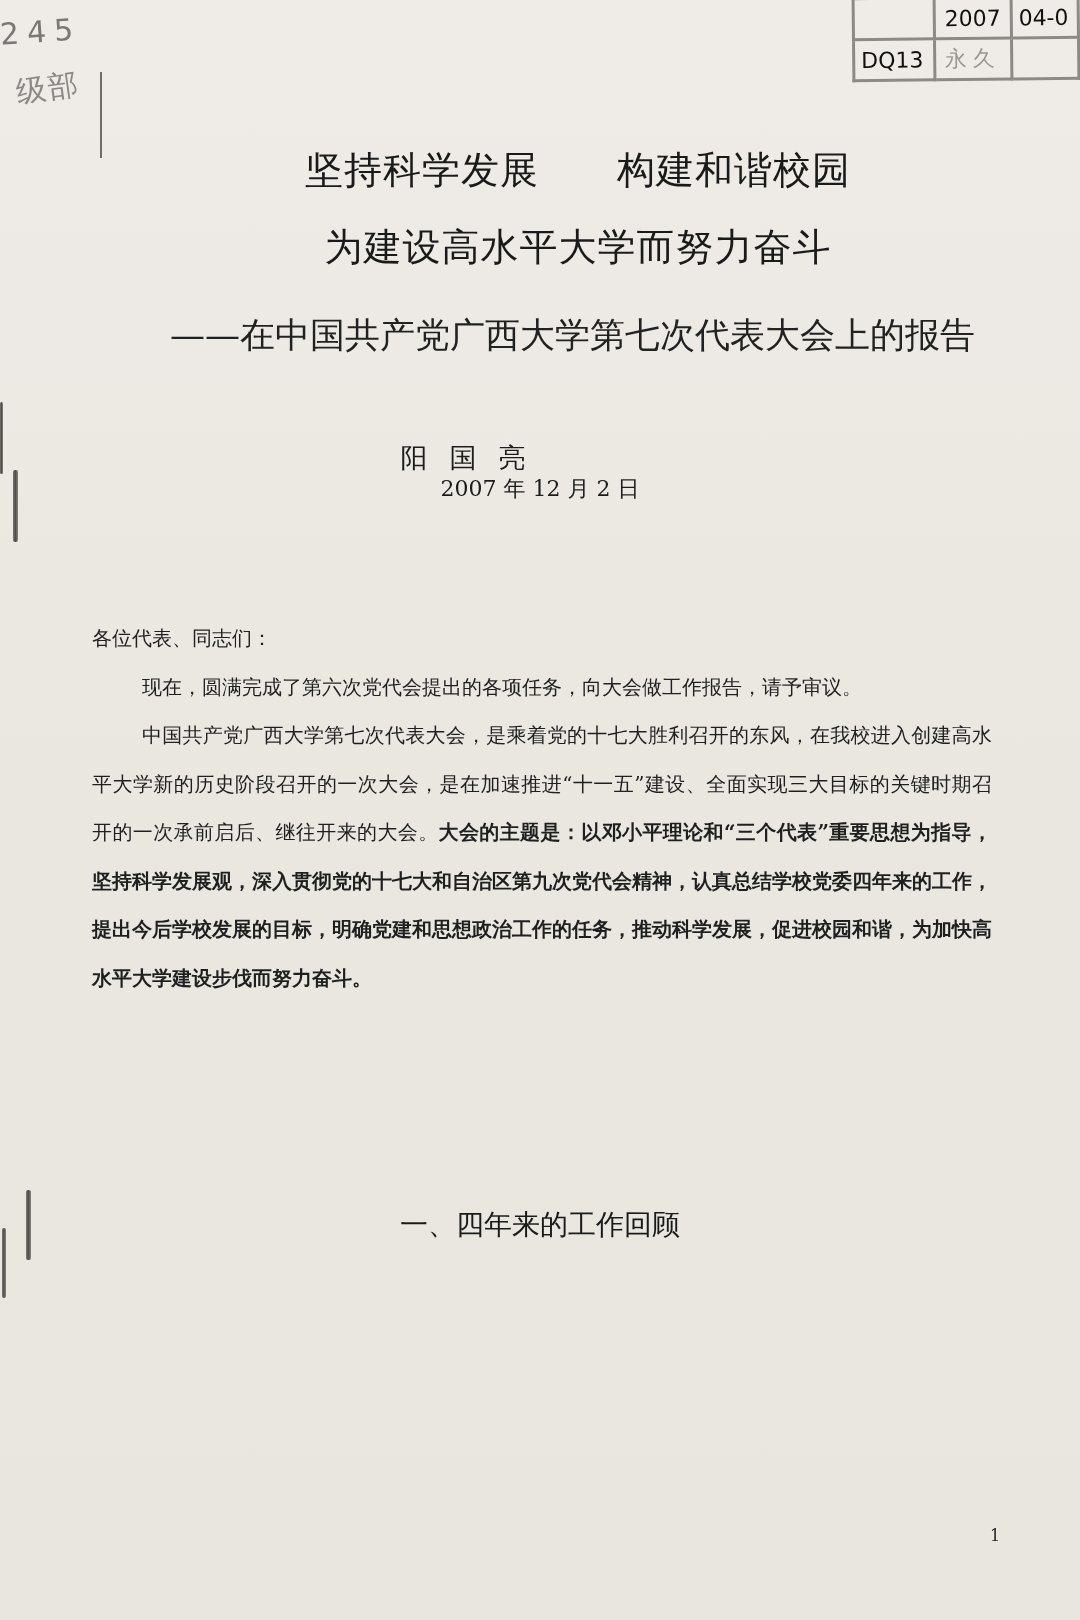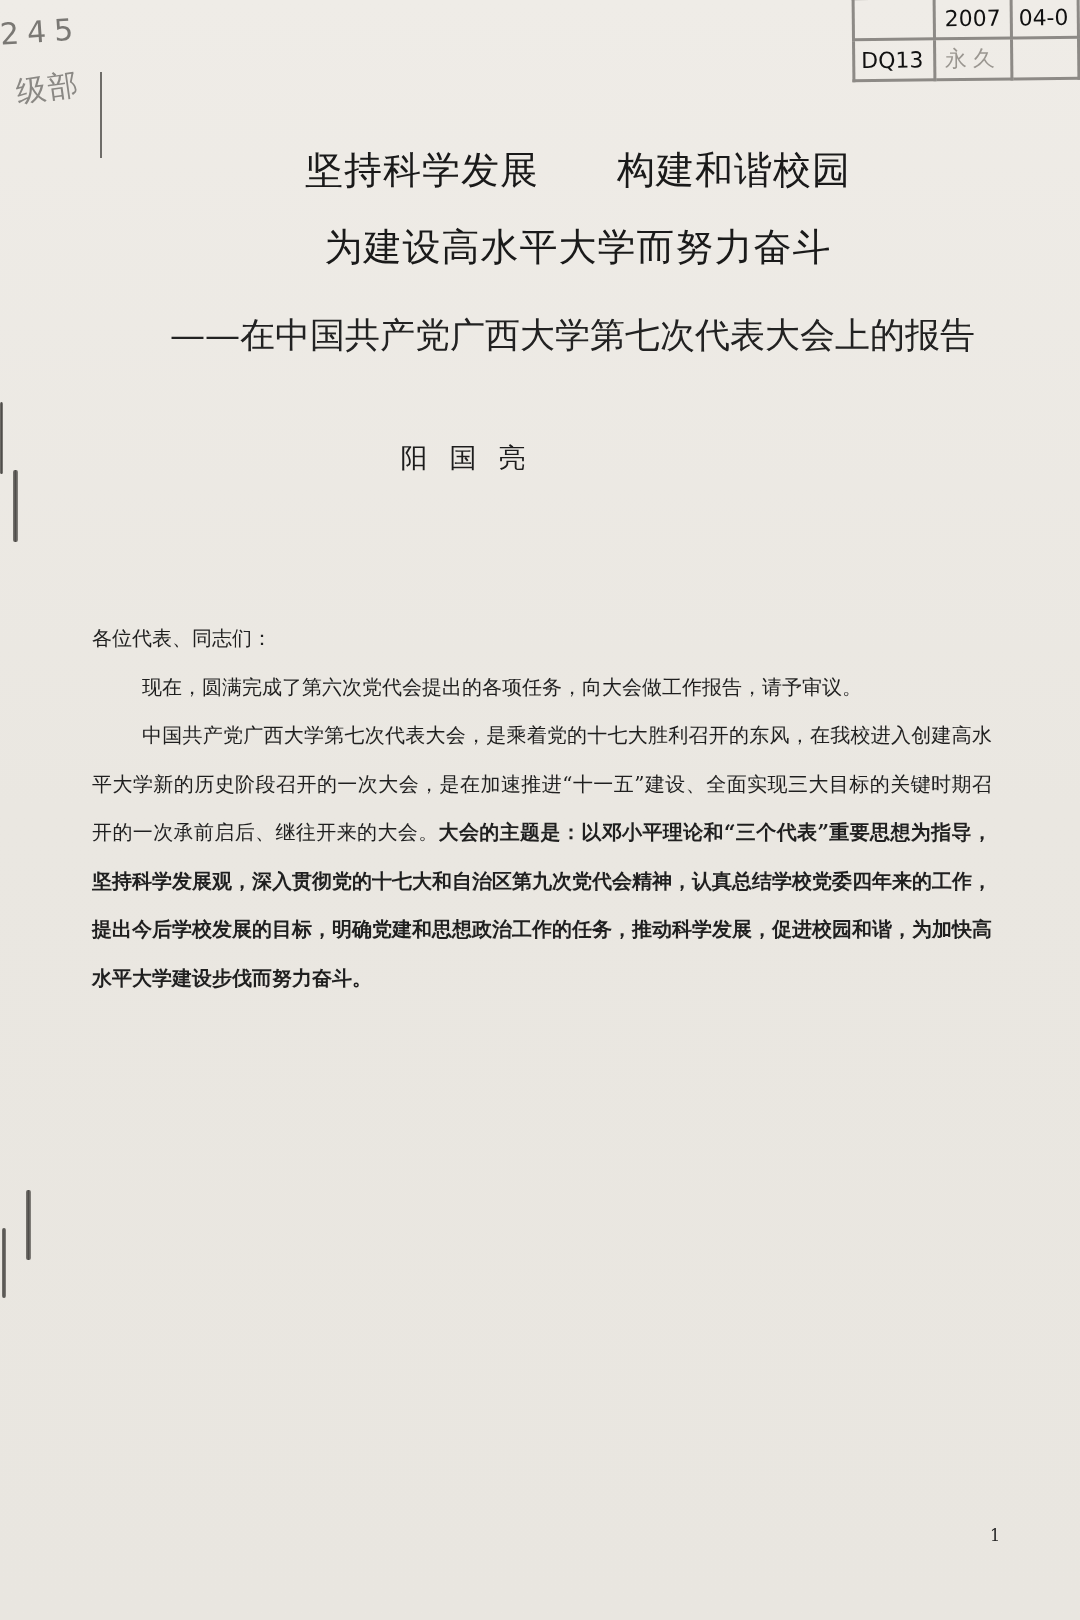--- a/index.html
+++ b/index.html
@@ -171,24 +171,26 @@
   <div class="staple" style="left:13px; top:470px; height:72px;"></div>
   <div class="staple" style="left:26px; top:1190px; height:70px;"></div>
   <div class="staple" style="left:2px; top:1228px; height:70px; width:4px;"></div>
 
   <div class="title" style="top:145px;">坚持科学发展　　构建和谐校园</div>
   <div class="title" style="top:222px;">为建设高水平大学而努力奋斗</div>
 
   <div class="subtitle">——在中国共产党广西大学第七次代表大会上的报告</div>
 
   <div class="author">阳国亮</div>
+  <div class="date">2007 年 12 月 2 日</div>
 
   <div class="body-text" style="top:614px;">
     <p>各位代表、同志们：</p>
     <p class="indent">现在，圆满完成了第六次党代会提出的各项任务，向大会做工作报告，请予审议。</p>
     <p class="indent"><span>中国共产党广西大学第七次代表大会，是乘着党的十七大胜利召开的东风，在我校进入创建高水平大学新的历史阶段召开的一次大会，是在加速推进“十一五”建设、全面实现三大目标的关键时期召开的一次承前启后、继往开来的大会。</span><span class="bold">大会的主题是：以邓小平理论和“三个代表”重要思想为指导，坚持科学发展观，深入贯彻党的十七大和自治区第九次党代会精神，认真总结学校党委四年来的工作，提出今后学校发展的目标，明确党建和思想政治工作的任务，推动科学发展，促进校园和谐，为加快高水平大学建设步伐而努力奋斗。</span></p>
   </div>
 
+  <div class="section-heading">一、四年来的工作回顾</div>
 
 
   <div class="page-number">1</div>
 
 </div>
 
 </body></html>

